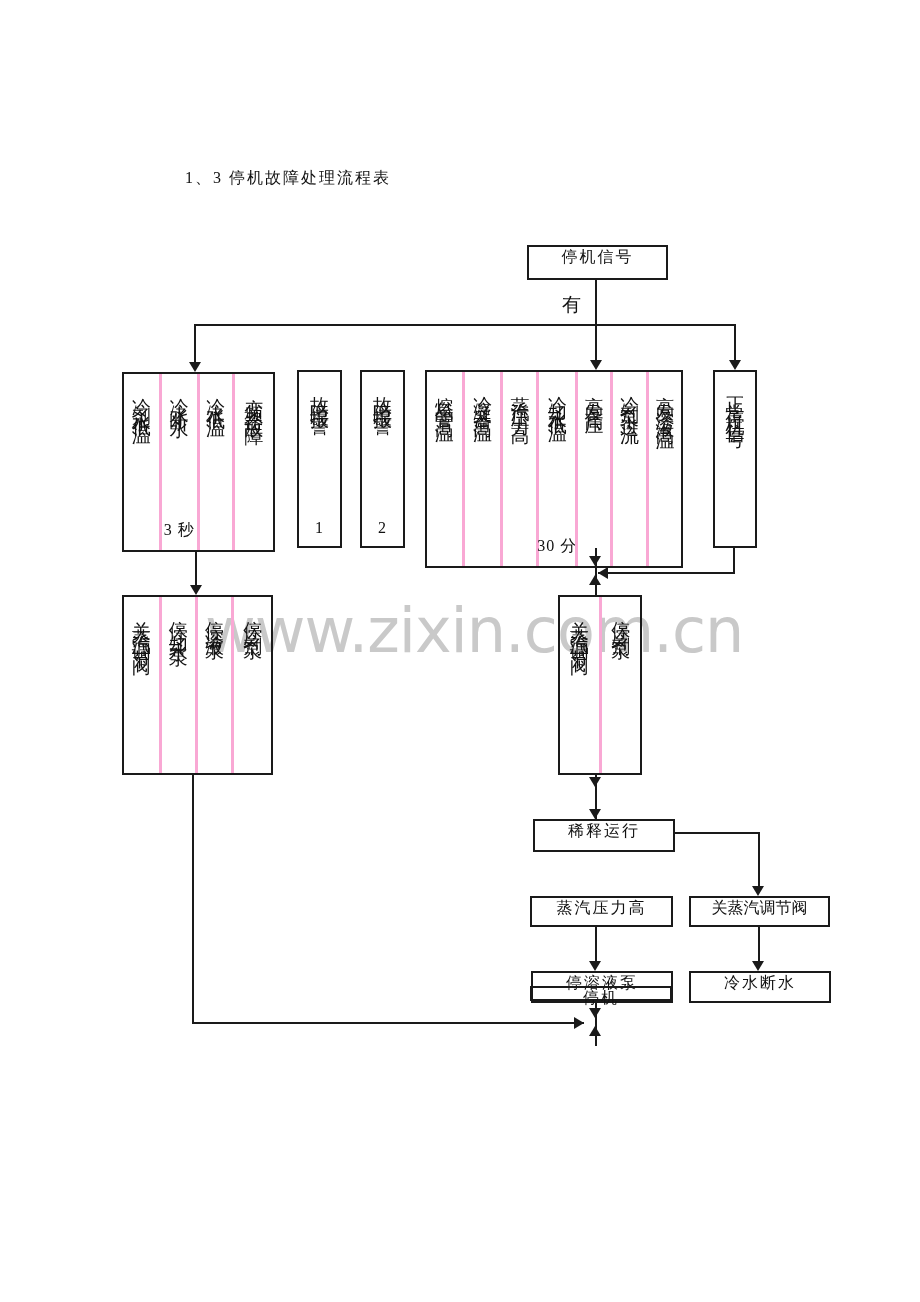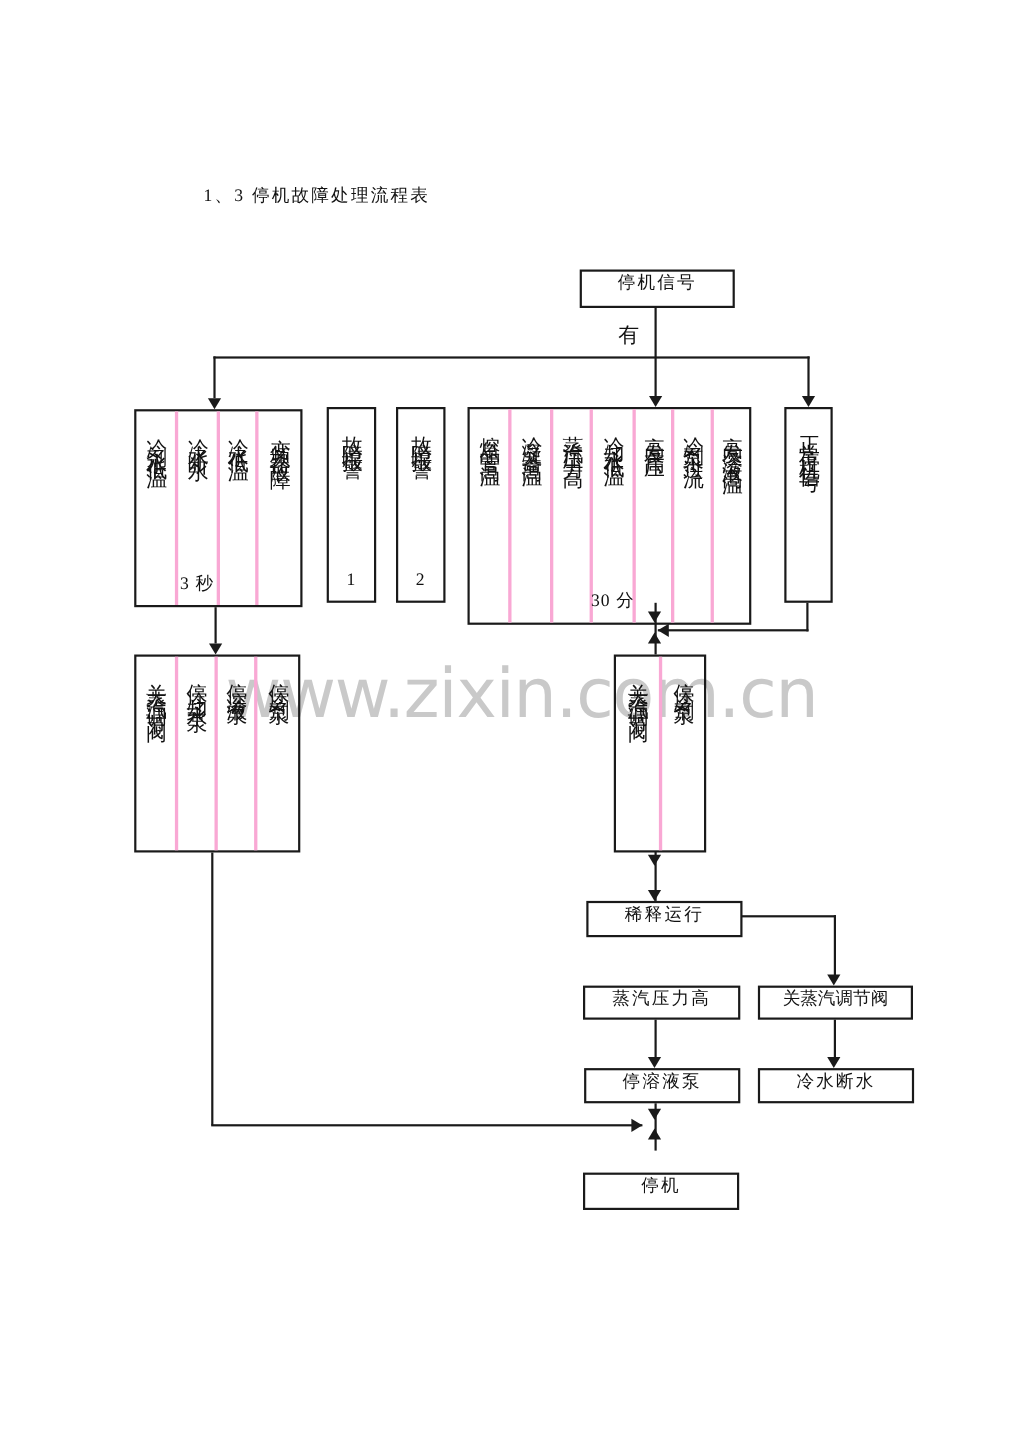--- a/index.html
+++ b/index.html
@@ -179,17 +179,17 @@
   </div>
 
   <div class="ln" style="left:192px;top:775px;width:2px;height:248px"></div>
   <div class="ln" style="left:192px;top:1022px;width:392px;height:2px"></div>
   <div class="ar2" style="left:574px;top:1017px"></div>
 
   <div class="ln" style="left:595px;top:1003px;width:2px;height:43px"></div>
   <div class="ad" style="left:589px;top:1008px"></div>
   <div class="au" style="left:589px;top:1026px"></div>
 
-  <div class="bx" style="left:530px;top:1066px;width:142px;height:34px">
+  <div class="bx" style="left:530px;top:986px;width:142px;height:15px">
     <span>停机</span>
   </div>
 
 </div>
 
 </body></html>

